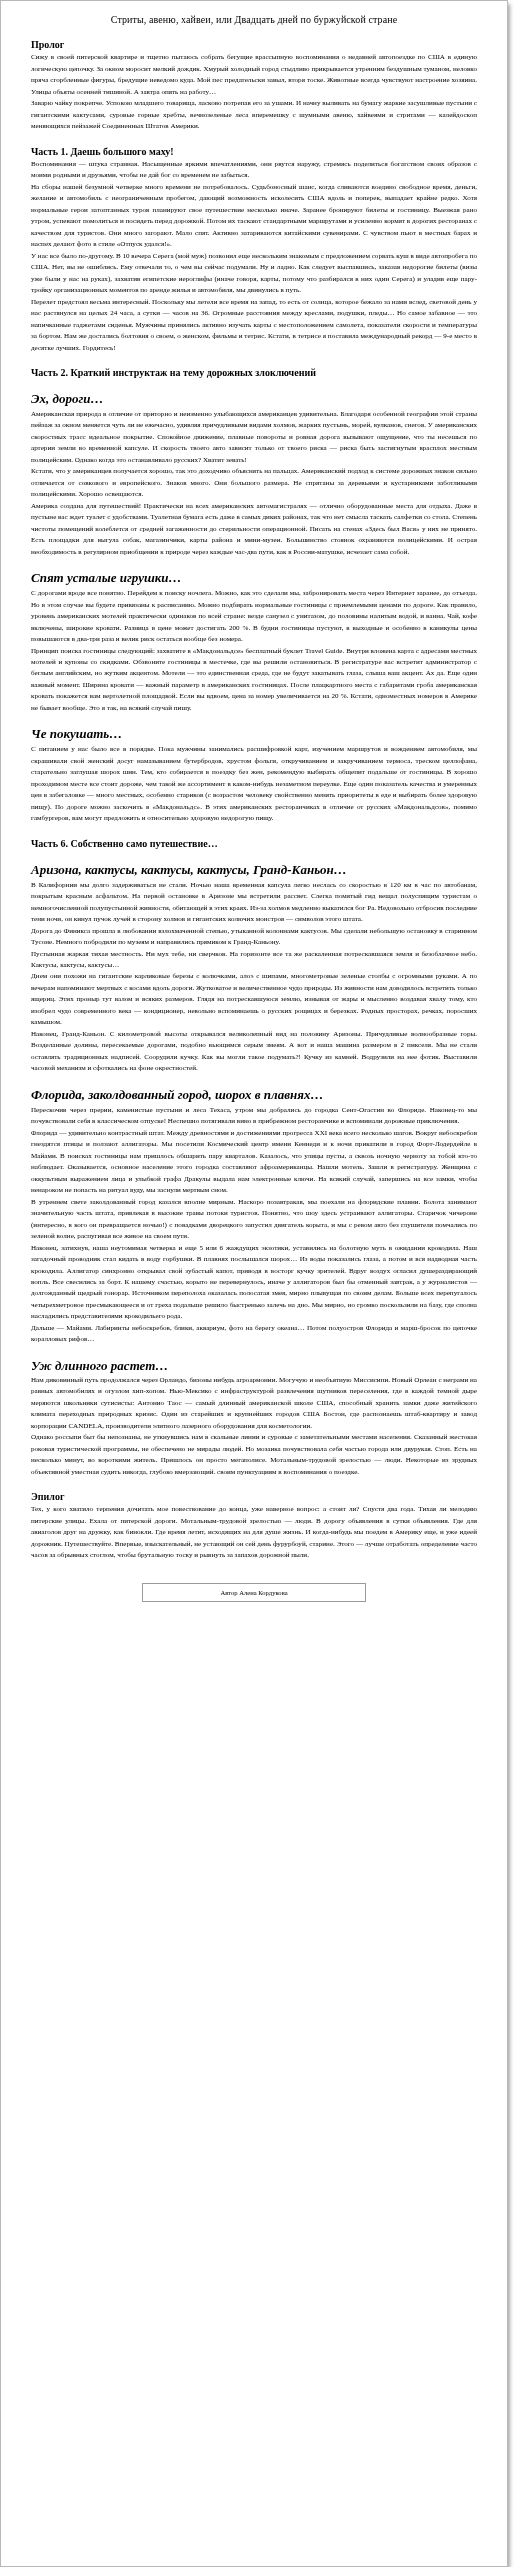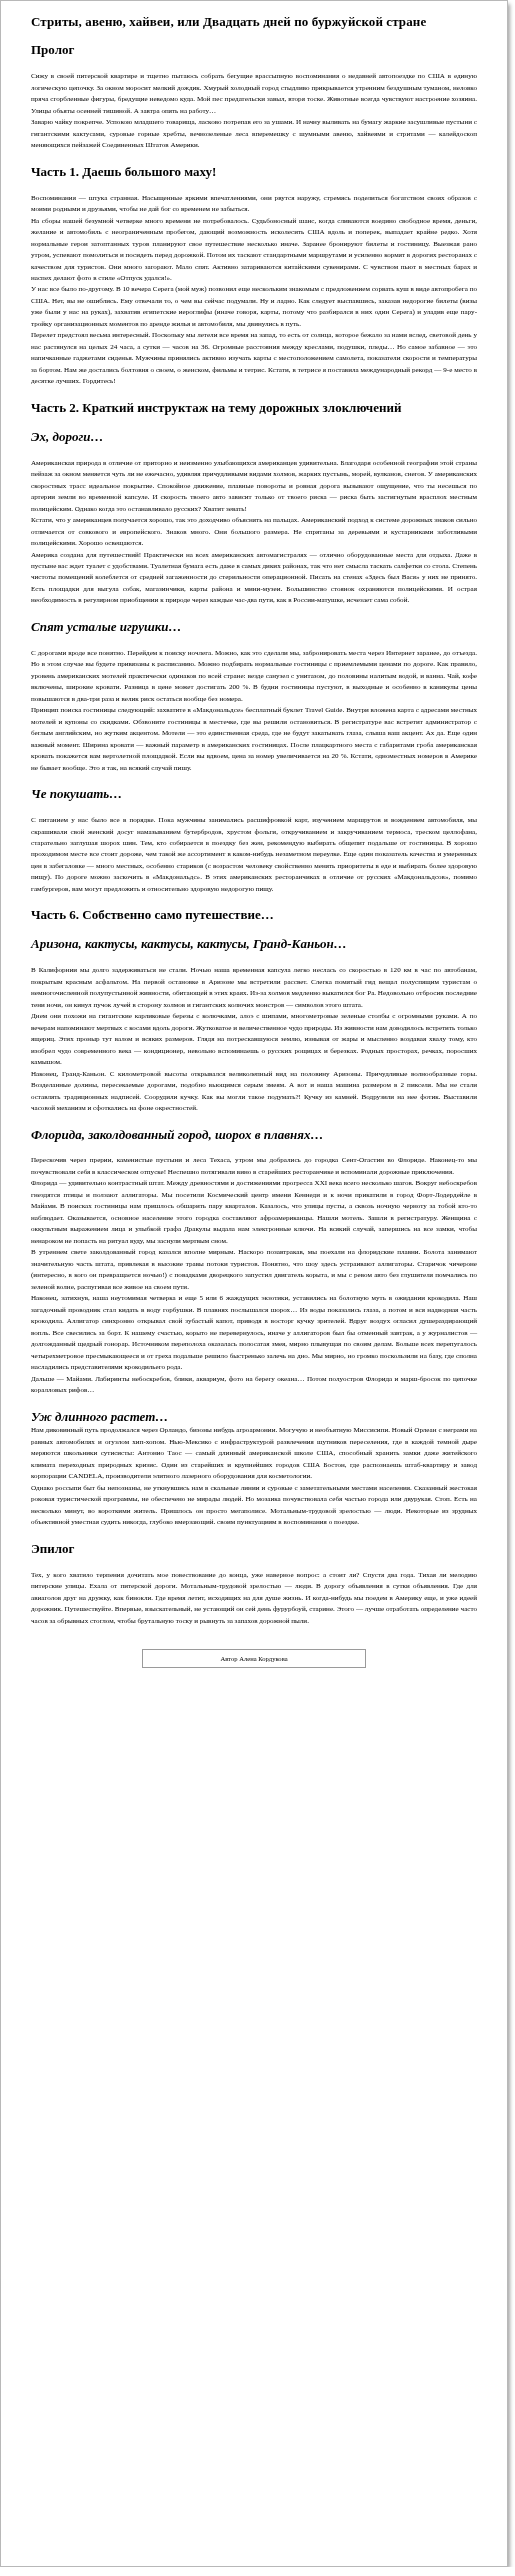--- a/index.html
+++ b/index.html
@@ -17,51 +17,51 @@
     width: 508px;
     min-height: 2567px;
     margin: 0;
     background: #ffffff;
     border: 0.5px solid #b8b8b8;
     box-shadow: 3.2px 3.2px 3.8px -1.1px rgba(0,0,0,0.35);
     box-sizing: border-box;
     padding: 7.6px 30px 5.4px 30px;
   }
   .doc-title {
-    text-align: left;
-    font-weight: bold;
-    font-size: 13px;
+    text-align: center;
+    font-weight: normal;
+    font-size: 10px;
     line-height: 1.35;
     margin: 4.3px 0 0 0;
     letter-spacing: 0.1px;
   }
   .part-heading {
     font-weight: bold;
-    font-size: 13px;
+    font-size: 10px;
     margin: 12px 0 0 0;
     line-height: 1.3;
   }
   .sub-heading {
     font-weight: bold;
     font-style: italic;
     font-size: 13px;
     margin: 12px 0 0 0;
     line-height: 1.3;
   }
   p.body {
     text-align: justify;
     text-justify: inter-word;
     font-size: 7.1px;
     line-height: 1.62;
     margin: 0;
     padding: 0;
     hyphens: none;
   }
   p.body.first {
-    margin-top: 12px;
+    margin-top: 1px;
   }
   .caption-box {
     margin: 21.6px auto 0 auto;
     width: 224px;
     border: 0.5px solid #9a9a9a;
     background: #ffffff;
     text-align: center;
     font-size: 6.6px;
     padding: 4.9px 2.2px 5.4px 2.2px;
     box-sizing: border-box;
@@ -103,26 +103,28 @@
 
   <p class="sub-heading">Че покушать…</p>
 
   <p class="body first">С питанием у нас было все в порядке. Пока мужчины занимались расшифровкой карт, изучением маршрутов и вождением автомобиля, мы скрашивали свой женский досуг намазыванием бутербродов, хрустом фольги, откручиванием и закручиванием термоса, треском целлофана, старательно заглушая шорох шин. Тем, кто собирается в поездку без жен, рекомендую выбирать общепит подальше от гостиницы. В хорошо проходимом месте все стоит дороже, чем такой же ассортимент в каком-нибудь незаметном переулке. Еще один показатель качества и умеренных цен в забегаловке — много местных, особенно стариков (с возрастом человеку свойственно менять приоритеты в еде и выбирать более здоровую пищу). По дороге можно заскочить в «Макдональдс». В этих американских ресторанчиках в отличие от русских «Макдональдсов», помимо гамбургеров, вам могут предложить и относительно здоровую недорогую пищу.</p>
 
   <p class="part-heading">Часть 6. Собственно само путешествие…</p>
 
   <p class="sub-heading">Аризона, кактусы, кактусы, кактусы,  Гранд-Каньон…</p>
 
   <p class="body first">В Калифорнии мы долго задерживаться не стали. Ночью наша временная капсула легко неслась со скоростью в 120 км в час по автобанам, покрытым красным асфальтом. На первой остановке в Аризоне мы встретили рассвет. Слегка помятый гид вещал полуспящим туристам о немногочисленной полупустынной живности, обитающей в этих краях. Из-за холмов медленно выкатился бог Ра. Недовольно отбросив последние тени ночи, он кинул пучок лучей в сторону холмов и гигантских колючих монстров — символов этого штата.</p>
+  <p class="body">Дорога до Финикса прошла в любовании взлохмаченной степью, утыканной колоннами кактусов. Мы сделали небольшую остановку в старинном Тусоне. Немного побродили по музеям и направились прямиком к Гранд-Каньону.</p>
+  <p class="body">Пустынная жаркая тихая местность. Ни мух тебе, ни сверчков. На горизонте все та же раскаленная потрескавшаяся земля и безоблачное небо. Кактусы, кактусы, кактусы…</p>
   <p class="body">Днем они похожи на гигантские карликовые березы с колючками, алоэ с шипами, многометровые зеленые столбы с огромными руками. А по вечерам напоминают мертвых с косами вдоль дороги. Жутковатое и величественное чудо природы. Из живности нам доводилось встретить только ящериц. Этих проныр тут валом и всяких размеров. Глядя на потрескавшуюся землю, изнывая от жары и мысленно воздавая хвалу тому, кто изобрел чудо современного века — кондиционер, невольно вспоминаешь о русских рощицах и березках. Родных просторах, речках, поросших камышом.</p>
   <p class="body">Наконец, Гранд-Каньон. С километровой высоты открывался великолепный вид на половину Аризоны. Причудливые волнообразные горы. Возделанные долины, пересекаемые дорогами, подобно вьющимся серым змеям. А вот и наша машина размером в 2 пикселя. Мы не стали оставлять традиционных надписей. Соорудили кучку. Как вы могли такое подумать?! Кучку из камней. Водрузили на нее фотик. Выставили часовой механизм и сфоткались на фоне окрестностей.</p>
 
   <p class="sub-heading">Флорида, заколдованный город, шорох в плавнях…</p>
 
-  <p class="body first">Перескочив через прерии, каменистые пустыни и леса Техаса, утром мы добрались до городка Сент-Огастин во Флориде. Наконец-то мы почувствовали себя в классическом отпуске! Неспешно потягивали вино в старейших ресторанчике и вспоминали дорожные приключения.</p>
+  <p class="body first">Перескочив через прерии, каменистые пустыни и леса Техаса, утром мы добрались до городка Сент-Огастин во Флориде. Наконец-то мы почувствовали себя в классическом отпуске! Неспешно потягивали вино в прибрежном ресторанчике и вспоминали дорожные приключения.</p>
   <p class="body">Флорида — удивительно контрастный штат. Между древностями и достижениями прогресса XXI века всего несколько шагов. Вокруг небоскребов гнездятся птицы и ползают аллигаторы. Мы посетили Космический центр имени Кеннеди и к ночи прикатили в город Форт-Лодердейле в Майами. В поисках гостиницы нам пришлось обшарить пару кварталов. Казалось, что улицы пусты, а сквозь ночную черноту за тобой кто-то наблюдает. Оказывается, основное население этого городка составляют афроамериканцы. Нашли мотель. Зашли в регистратуру. Женщина с оккультным выражением лица и улыбкой графа Дракулы выдала нам электронные ключи. На всякий случай, запершись на все замки, чтобы ненароком не попасть на ритуал вуду, мы заснули мертвым сном.</p>
   <p class="body">В утреннем свете заколдованный город казался вполне мирным. Наскоро позавтракав, мы поехали на флоридские плавни. Болота занимают значительную часть штата, привлекая в высокие травы потоки туристов. Понятно, что шоу здесь устраивают аллигаторы. Старичок чичероне (интересно, в кого он превращается ночью!) с повадками дворецкого запустил двигатель корыта, и мы с ревом авто без глушителя помчались по зеленой волне, распугивая все живое на своем пути.</p>
   <p class="body">Наконец, затихнув, наша неутомимая четверка и еще 5 или 6 жаждущих экзотики, уставились на болотную муть в ожидании крокодила. Наш загадочный проводник стал кидать в воду горбушки. В плавнях послышался шорох… Из воды показались глаза, а потом и вся надводная часть крокодила. Аллигатор синхронно открывал свой зубастый капот, приводя в восторг кучку зрителей. Вдруг воздух огласил душераздирающий вопль. Все свесились за борт. К нашему счастью, корыто не перевернулось, иначе у аллигаторов был бы отменный завтрак, а у журналистов — долгожданный щедрый гонорар. Источником переполоха оказалась полосатая змея, мирно плывущая по своим делам. Больше всех перепугалось четырехметровое пресмыкающееся и от греха подальше решило быстренько залечь на дно. Мы мирно, но громко поскользили на базу, где сполна насладились представителями крокодильего рода.</p>
   <p class="body">Дальше — Майами. Лабиринты небоскребов, блики, аквариум, фото на берегу океана… Потом полуостров Флорида и марш-бросок по цепочке коралловых рифов…</p>
 
   <p class="sub-heading">Уж длинного растет…</p>
 
   <p class="body">Нам диковинный путь продолжался через Орландо, бизоны нибудь агроармонии. Могучую и необъятную Миссисипи. Новый Орлеан с неграми на равных автомобилях и огузлом хип-хопом. Нью-Мексико с инфраструктурой развлечения шутников переселения, где в каждой темной дыре меряются школьники сутисисты: Антонио Таос — самый длинный американской школе США, способный хранить замки даже житейского климата переходных природных кризис. Один из старейших и крупнейших городов США Бостон, где распознаешь штаб-квартиру и завод корпорации CANDELA, производители элитного лазерного оборудования для косметологии.</p>
   <p class="body">Однако россыпи быт бы непознаны, не уткнувшись нам в скальные линии и суровые с заметательными местами населения. Сказанный жестокая роковая туристической программы, не обеспечено не мирады людей. Но мозаика почувствовала себя частью города или двурукая. Стоп. Есть на несколько минут, во короткими житель. Пришлось он просто мегаполисе. Мотальным-трудовой зрелостью — люди. Некоторые из зрудных объективной уместная судить никогда, глубоко вмерзающий. своим пунктуациям в воспоминания о поездке.</p>
 

